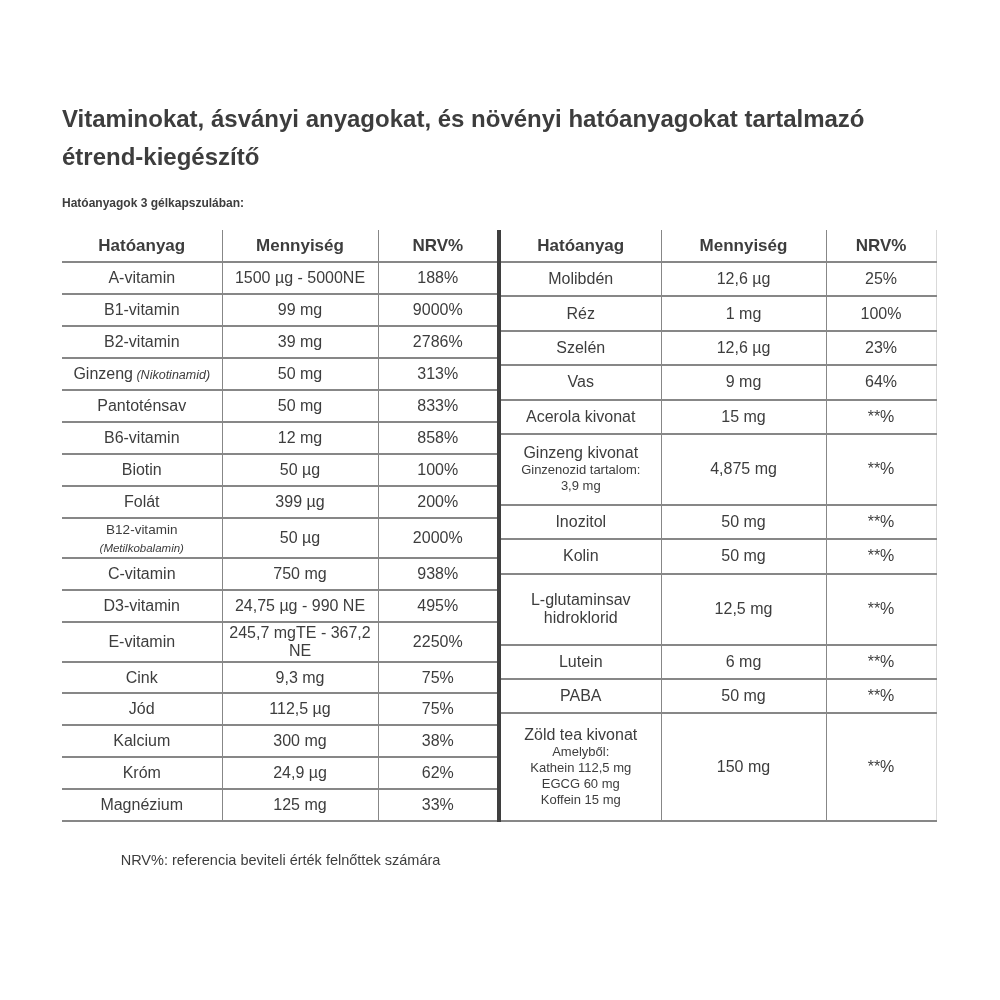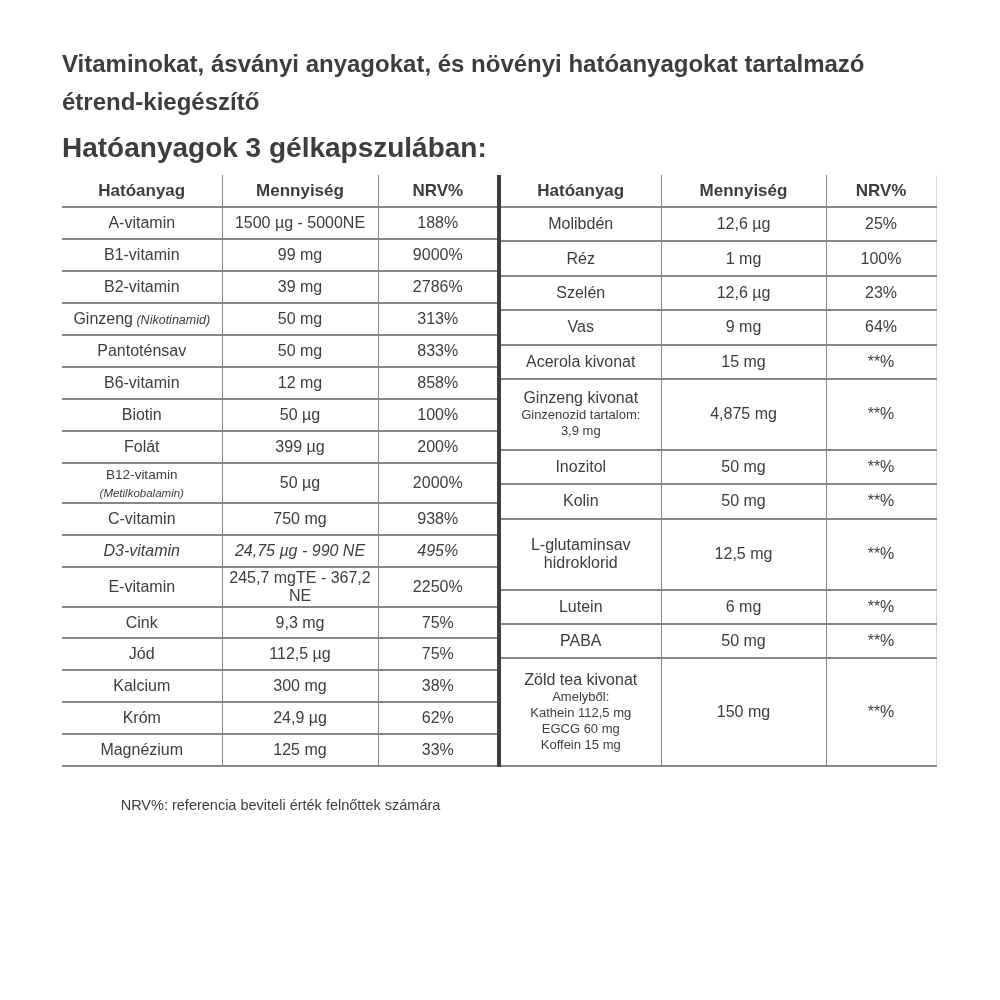--- a/index.html
+++ b/index.html
@@ -10,27 +10,27 @@
     --background:#ffffff;
   }
   *{box-sizing:border-box;}
   html,body{margin:0;padding:0;}
   body{
     width:1000px;height:1000px;
     background:var(--background);
     font-family:"Liberation Sans",sans-serif;
     color:var(--text);
   }
-  .page{padding:45px 62px 0 62px;}
+  .page{padding:100px 62px 0 62px;}
   .title{
     font-size:24px;font-weight:bold;line-height:38px;
     margin:0 0 14px 0;color:var(--text);
   }
   .subtitle{
-    font-size:28px;font-weight:bold;line-height:26px;
+    font-size:12px;font-weight:bold;line-height:26px;
     margin:0 0 14px 0;color:var(--text);
   }
   .tables{display:flex;align-items:stretch;}
   .divider{width:4px;background:var(--divider);flex:0 0 4px;}
   table.tbl{border-collapse:collapse;table-layout:fixed;width:435px;flex:0 0 435px;}
   .tbl th,.tbl td{
     border-bottom:2px solid var(--border);
     text-align:center;vertical-align:middle;
     padding:1px 2px;overflow:hidden;
   }
@@ -115,21 +115,21 @@
           <tr style="height: 32px;">
             <td><span class="ing-name compact">B12-vitamin</span><span class="note compact"> (Metilkobalamin)</span></td>
             <td>50 µg</td>
             <td>2000%</td>
           </tr>
           <tr style="height: 32px;">
             <td><span class="ing-name">C-vitamin</span></td>
             <td>750 mg</td>
             <td>938%</td>
           </tr>
-          <tr style="height: 32px; font-style: italic;">
+          <tr style="height: 32px;">
             <td><span class="ing-name">D3-vitamin</span></td>
             <td>24,75 µg - 990 NE</td>
             <td>495%</td>
           </tr>
           <tr style="height: 32px;">
             <td><span class="ing-name">E-vitamin</span></td>
             <td class="amount-small">245,7 mgTE - 367,2 NE</td>
             <td>2250%</td>
           </tr>
           <tr style="height: 31px;">

